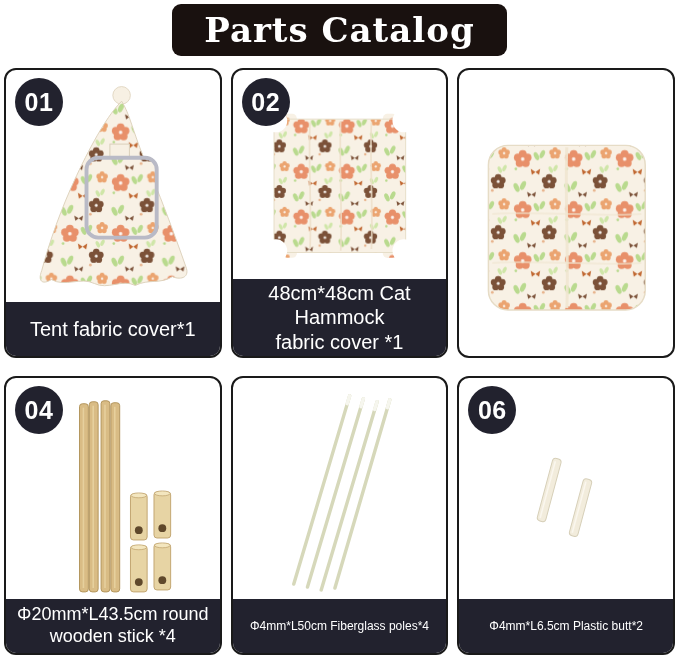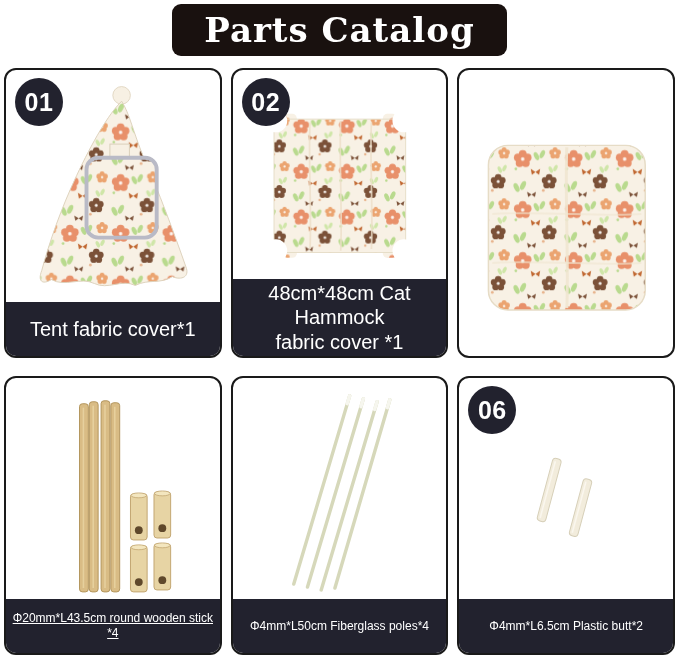--- a/index.html
+++ b/index.html
@@ -17,21 +17,21 @@
   .imgwrap{flex:1;position:relative;}
   .imgwrap svg{position:absolute;left:0;top:0;width:100%;height:100%;}
   .badge{position:absolute;top:8px;left:9px;width:48px;height:48px;border-radius:50%;
          background:#22222e;display:flex;align-items:center;justify-content:center;z-index:2;}
   .badge span{color:#ffffff;font-weight:bold;font-size:25px;letter-spacing:0.5px;}
   .caption{background:#22222e;color:#ffffff;min-height:50px;display:flex;flex-direction:column;
            align-items:center;justify-content:center;text-align:center;line-height:1.22;
            padding:2px 6px;}
   .cap-lg{font-size:20px;}
   .cap-md{font-size:20px;}
-  .cap-sm{font-size:12px;text-decoration:underline;}
+  .cap-sm{font-size:18px;}
   .cap-md2{font-size:12px;}
 </style>
 </head>
 <body>
 
 <svg width="0" height="0" style="position:absolute" aria-hidden="true">
   <defs>
     <g id="flower5">
       <circle cx="0" cy="-4" r="3.1"></circle>
         <circle cx="3.8" cy="-1.2" r="3.1"></circle>
@@ -124,20 +124,23 @@
         <svg viewBox="0 0 218 238" preserveAspectRatio="xMidYMid meet">
           <rect x="30" y="50" width="160" height="168" rx="20" fill="url(#floral)" stroke="#e6dcc6" stroke-width="1.5"></rect>
           <path d="M110,52 C108,100 112,170 110,216" stroke="#f0e6d0" stroke-width="3" fill="none" opacity="0.9"></path>
           <path d="M34,120 C80,117 150,123 186,120" stroke="#f0e6d0" stroke-width="2" fill="none" opacity="0.6"></path>
           <path d="M34,170 C80,167 150,173 186,170" stroke="#f0e6d0" stroke-width="2" fill="none" opacity="0.6"></path>
         </svg>
       </div>
     </div>
 
     <div class="cell">
+      <div class="badge">
+        <span>04</span>
+      </div>
       <div class="imgwrap">
         <svg viewBox="0 0 218 225" preserveAspectRatio="xMidYMid meet">
           <g fill="#d9bc85" stroke="#b2945c" stroke-width="1">
             <rect x="75" y="26" width="9" height="192" rx="3"></rect>
             <rect x="85" y="24" width="9" height="194" rx="3"></rect>
             <rect x="97" y="23" width="9" height="195" rx="3"></rect>
             <rect x="107" y="25" width="9" height="193" rx="3"></rect>
           </g>
           <g stroke="#ecd9a8" stroke-width="1.6" opacity="0.7">
             <line x1="79" y1="30" x2="79" y2="214"></line>

